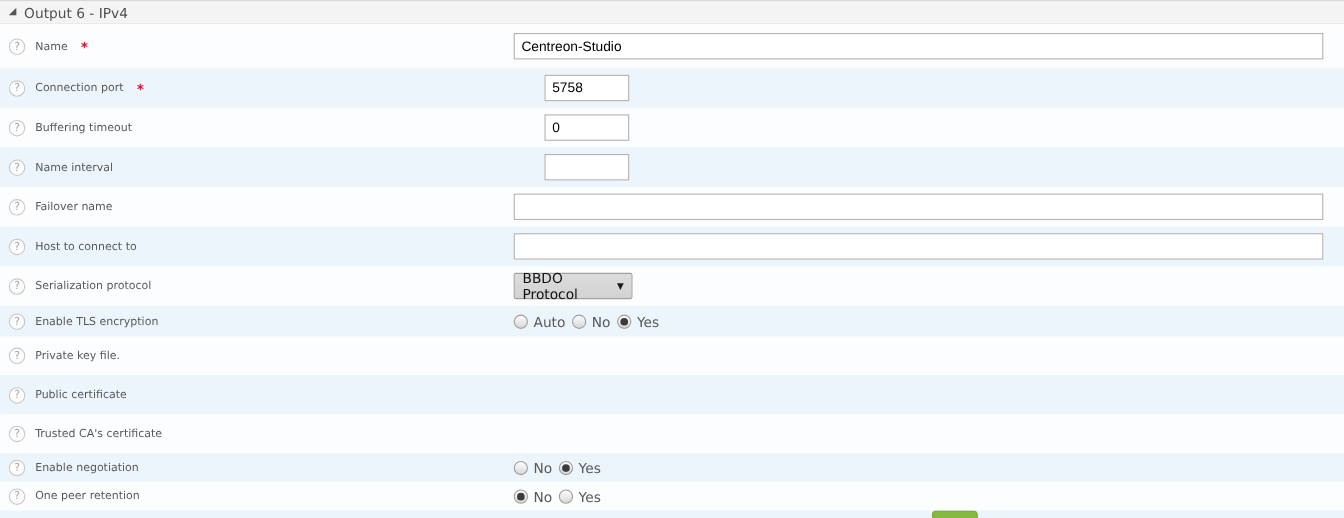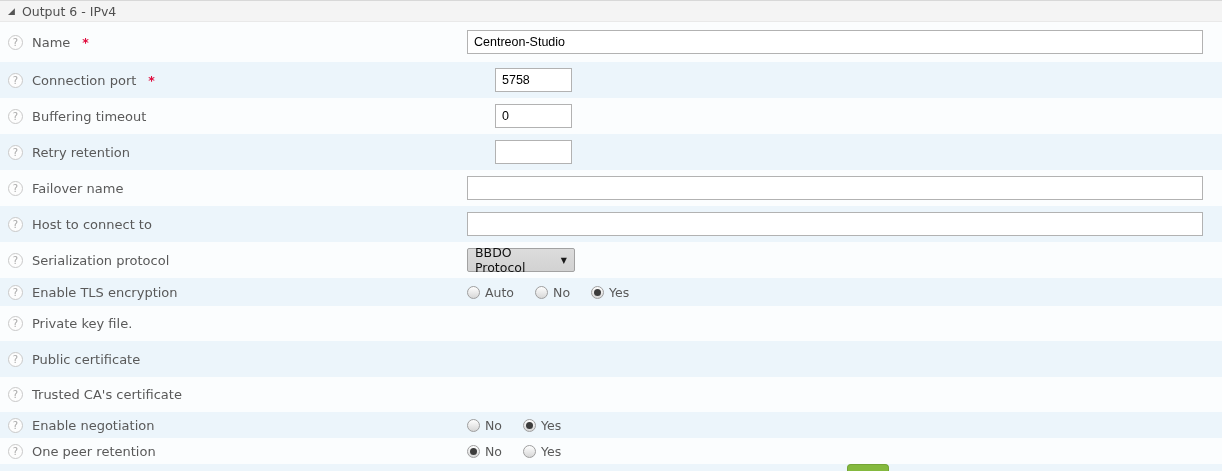--- a/index.html
+++ b/index.html
@@ -19,39 +19,39 @@
   .row { display:flex; align-items:center; background:#fbfdfe; }
   .row.alt { background:#ecf5fb; }
   .h40 { height:40px; } .h36 { height:36px; } .h35 { height:35px; }
   .h28 { height:28px; } .h26 { height:26px; }
 
   .label-cell { flex:0 0 467px; display:flex; align-items:center; gap:9px;
     padding-left:8px; }
   .help-icon { flex:0 0 15px; width:15px; height:15px; border-radius:50%;
     border:1px solid #c9c9c9; background:#fdfdfd; color:#a8a8a8;
     font-size:10px; line-height:13px; text-align:center; cursor:pointer; }
-  .field-label { font-size:13px; color:#595959; }
+  .field-label { font-size:10px; color:#595959; }
   .req { color:#e00b3d; font-weight:bold; font-size:12.5px; margin-left:3px; }
 
   .input-cell { flex:1; display:flex; align-items:center; }
 
   input.txt { height:24px; border:1px solid #b2b2b2; background:#fff;
     font:12.5px "Liberation Sans",sans-serif; color:#000; padding:0 6px;
     border-radius:0; outline:none; }
   input.wide { width:736px; }
   input.small { width:77px;margin-left:28px; }
 
   .select { width:108px; height:24px; border:1px solid #a2a2a2;
     border-radius:2px; background:linear-gradient(#dcdcdc,#d2d2d2);
     display:flex; align-items:center; justify-content:space-between;
     padding:0 7px; cursor:pointer; }
   .select-value { font-size:12.5px; color:#101010; }
   .select-arrow { font-size:8px; color:#1a1a1a; }
 
-  .radio-group { display:flex; align-items:center; gap:21px;
+  .radio-group { display:flex; align-items:center; gap:6px;
     font-size:12.5px; color:#595959; }
   .radio-opt { display:flex; align-items:center; gap:5px; cursor:pointer; }
   .radio { width:13px; height:13px; border-radius:50%;
     border:1px solid #9e9e9e; background:linear-gradient(#fefefe,#d7d7d7);
     position:relative; }
   .radio.checked::after { content:""; position:absolute; left:2px; top:2px;
     right:2px; bottom:2px; border-radius:50%; background:#3c3c3c; }
 
   .footer-strip { height:7px; background:#ecf5fb; position:relative; }
   .save-btn { position:absolute; left:847px; top:0; width:42px; height:12px;
@@ -96,21 +96,21 @@
       <span class="field-label">Buffering timeout</span>
     </div>
     <div class="input-cell">
       <input type="text" class="txt small" value="0" style="">
     </div>
   </div>
 
   <div class="row h36 alt">
     <div class="label-cell">
       <span class="help-icon">?</span>
-      <span class="field-label">Retry retention</span>
+      <span class="field-label">Name interval</span>
     </div>
     <div class="input-cell">
       <input type="text" class="txt small" value="" style="">
     </div>
   </div>
 
   <div class="row h36">
     <div class="label-cell">
       <span class="help-icon">?</span>
       <span class="field-label">Failover name</span>

